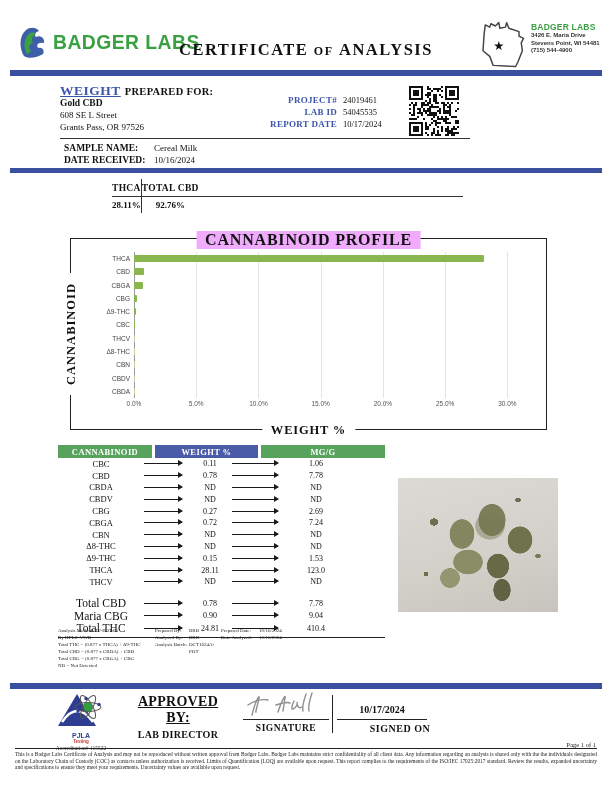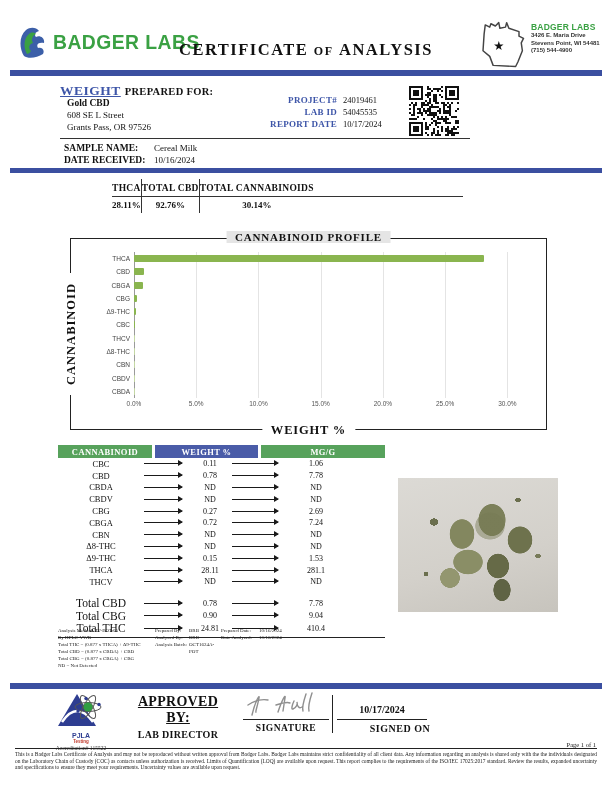--- a/index.html
+++ b/index.html
@@ -18,21 +18,21 @@
   .lab-txt{padding-top:5px;font-family:"Liberation Sans",sans-serif;}
   .lab-name{font-size:8.5px;font-weight:bold;color:#3aa143;letter-spacing:.2px;}
   .lab-addr{font-size:6px;font-weight:bold;color:#333;line-height:7.5px;}
   .bluebar{left:10px;width:592px;height:6px;background:#3b4fa0;}
   .bar1{top:70px;} .bar2{top:168px;height:5px;} .bar3{top:683px;}
 
   
   .rp-head{left:60px;top:81px;font-weight:bold;}
   .rp-blue{color:#3d55a8;font-size:13.5px;text-decoration:underline;letter-spacing:.5px;}
   .rp-rest{color:#111;font-size:10.5px;letter-spacing:.3px;}
-  .client{left:60px;top:97px;font-size:9px;line-height:12px;margin-left:7px;}
+  .client{left:60px;top:97px;font-size:9px;line-height:12px;}
   .client .nm{font-weight:bold;font-size:9.5px;}
   .meta{left:227px;top:94px;}
   .meta-row{display:flex;height:12px;align-items:center;}
   .meta-label{width:110px;text-align:right;color:#3d55a8;font-weight:bold;font-size:9px;letter-spacing:.3px;}
   .meta-value{margin-left:6px;font-size:8.5px;}
   .qr{left:409px;top:86px;width:50px;height:50px;}
   .hline1{left:60px;top:138px;width:410px;height:1px;background:#333;}
   .samp{left:64px;top:142px;font-size:9px;line-height:12px;}
   .samp-row{display:flex;}
   .samp-label{width:90px;font-weight:bold;font-size:9.5px;}
@@ -42,22 +42,22 @@
   .sum-cols{display:flex;height:34px;}
   .sum-col{display:flex;flex-direction:column;}
   .sum-col+.sum-col{border-left:1px solid #333;}
   .sum-h,.sum-v{flex:1;display:flex;align-items:center;justify-content:center;font-weight:bold;}
   .sum-h{font-size:9.5px;letter-spacing:.3px;}
   .sum-v{font-size:9px;}
   .sum-rule{position:absolute;left:0;top:17px;width:351px;height:1px;background:#333;}
 
   
   .chart-box{left:70px;top:238px;width:475px;height:190px;border:1.5px solid #222;}
-  .chart-title{position:absolute;top:-8px;left:50%;transform:translateX(-50%);background:#e5e5e5;
-               padding:0 9px;font-weight:bold;font-size:11px;letter-spacing:.8px;white-space:nowrap;}
+  .chart-title{position:absolute;top:-8px;left:50%;transform:translateX(-50%);background:#f0abfc;
+               padding:0 9px;font-weight:bold;font-size:16px;letter-spacing:.8px;white-space:nowrap;}
   .chart-ylab{position:absolute;top:50%;left:0;transform:translate(-50%,-50%) rotate(-90deg);
               background:#fff;padding:0 10px;font-weight:bold;font-size:12.5px;letter-spacing:1px;white-space:nowrap;}
   .chart-xlab{position:absolute;bottom:-9px;left:50%;transform:translateX(-50%);background:#fff;
               padding:0 9px;font-weight:bold;font-size:12.5px;letter-spacing:.8px;white-space:nowrap;}
   .chart-grid{position:absolute;left:63px;top:13px;width:402px;height:146px;}
   .gline{position:absolute;top:0;bottom:0;width:1px;background:#e4e4e4;}
   .gline.axis{background:#9a9a9a;}
   .chart-rows{position:absolute;left:14px;top:13px;width:451px;}
   .crow{display:flex;align-items:center;height:13.27px;}
   .clab{width:45px;text-align:right;padding-right:4px;font-family:"Liberation Sans",sans-serif;
@@ -421,24 +421,20 @@
         <div class="sum-col">
           <div class="sum-h">THCA</div>
           <div class="sum-v">28.11%</div>
         </div>
 
         <div class="sum-col">
           <div class="sum-h">TOTAL CBD</div>
           <div class="sum-v">92.76%</div>
         </div>
 
-        <div class="sum-col">
-          <div class="sum-h">TOTAL CANNABINOIDS</div>
-          <div class="sum-v">30.14%</div>
-        </div>
       </div>
     <div class="sum-rule"></div>
   </div>
 
   <div class="abs chart-box">
     <div class="chart-title">CANNABINOID PROFILE</div>
     <div class="chart-ylab">CANNABINOID</div>
     <div class="chart-xlab">WEIGHT %</div>
     <div class="chart-grid">
         <div class="gline axis" style="left: 0%;"></div>
@@ -615,21 +611,21 @@
           <div class="arr"></div>
           <div class="tval">1.53</div>
           <div></div>
         </div>
 
         <div class="trow">
           <div class="tname">THCA</div>
           <div class="arr"></div>
           <div class="tval">28.11</div>
           <div class="arr"></div>
-          <div class="tval">281.1</div>
+          <div class="tval">123.0</div>
           <div></div>
         </div>
 
         <div class="trow">
           <div class="tname">THCV</div>
           <div class="arr"></div>
           <div class="tval">ND</div>
           <div class="arr"></div>
           <div class="tval">ND</div>
           <div></div>
@@ -640,21 +636,21 @@
         <div class="totrow">
           <div class="totname">Total CBD</div>
           <div class="arr"></div>
           <div class="tval">0.78</div>
           <div class="arr"></div>
           <div class="tval">7.78</div>
           <div></div>
         </div>
 
         <div class="totrow">
-          <div class="totname">Total CBG</div>
+          <div class="totname">Maria CBG</div>
           <div class="arr"></div>
           <div class="tval">0.90</div>
           <div class="arr"></div>
           <div class="tval">9.04</div>
           <div></div>
         </div>
 
         <div class="totrow">
           <div class="totname">Total THC</div>
           <div class="arr"></div>

